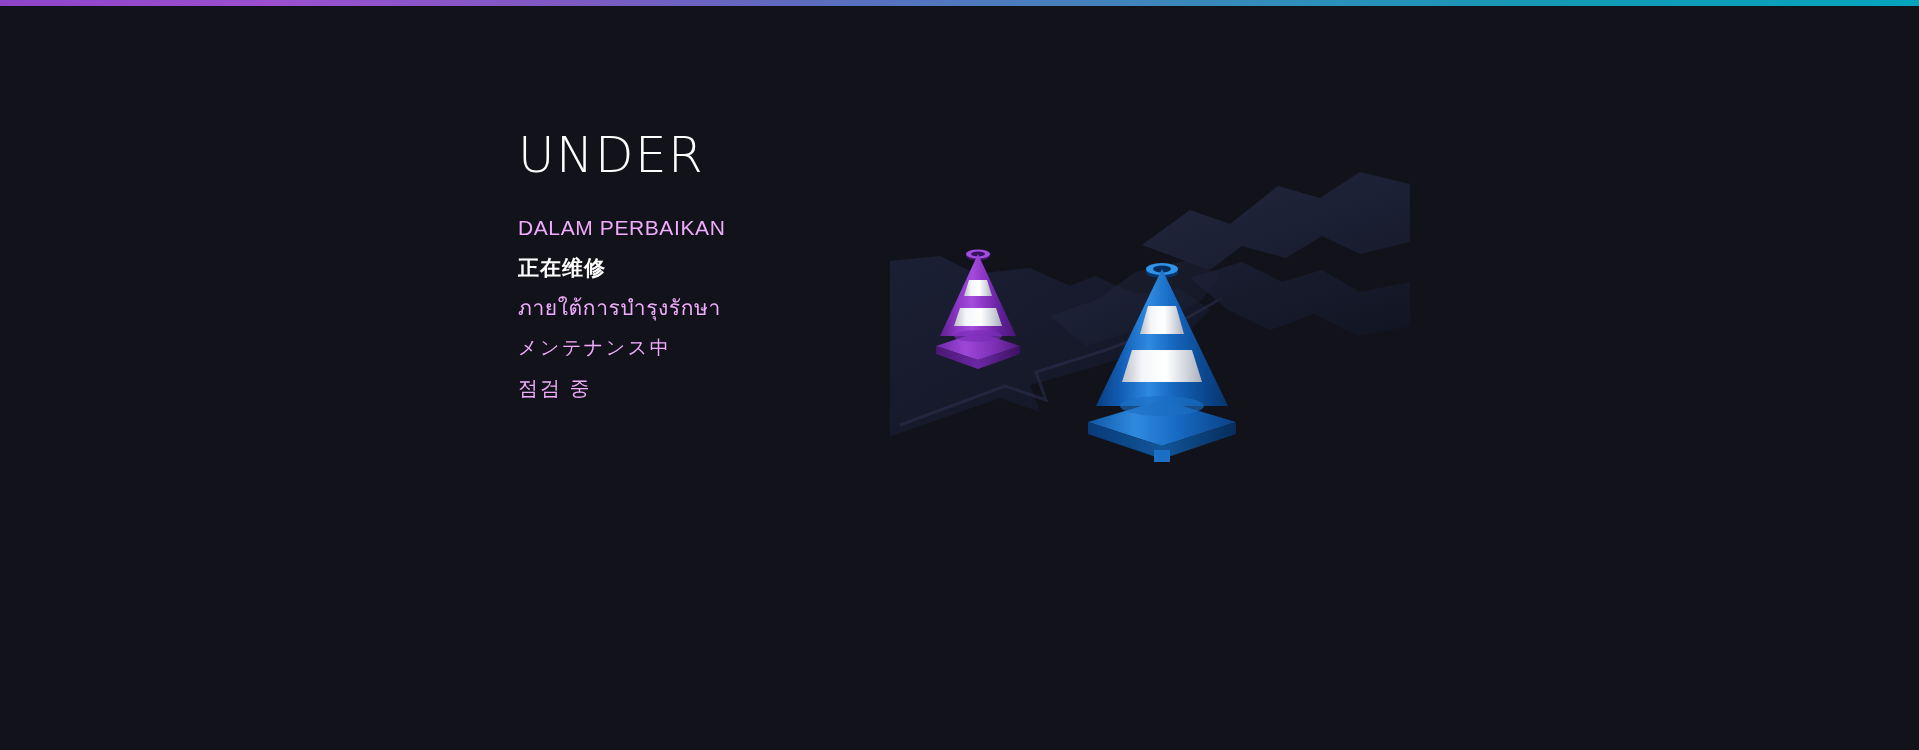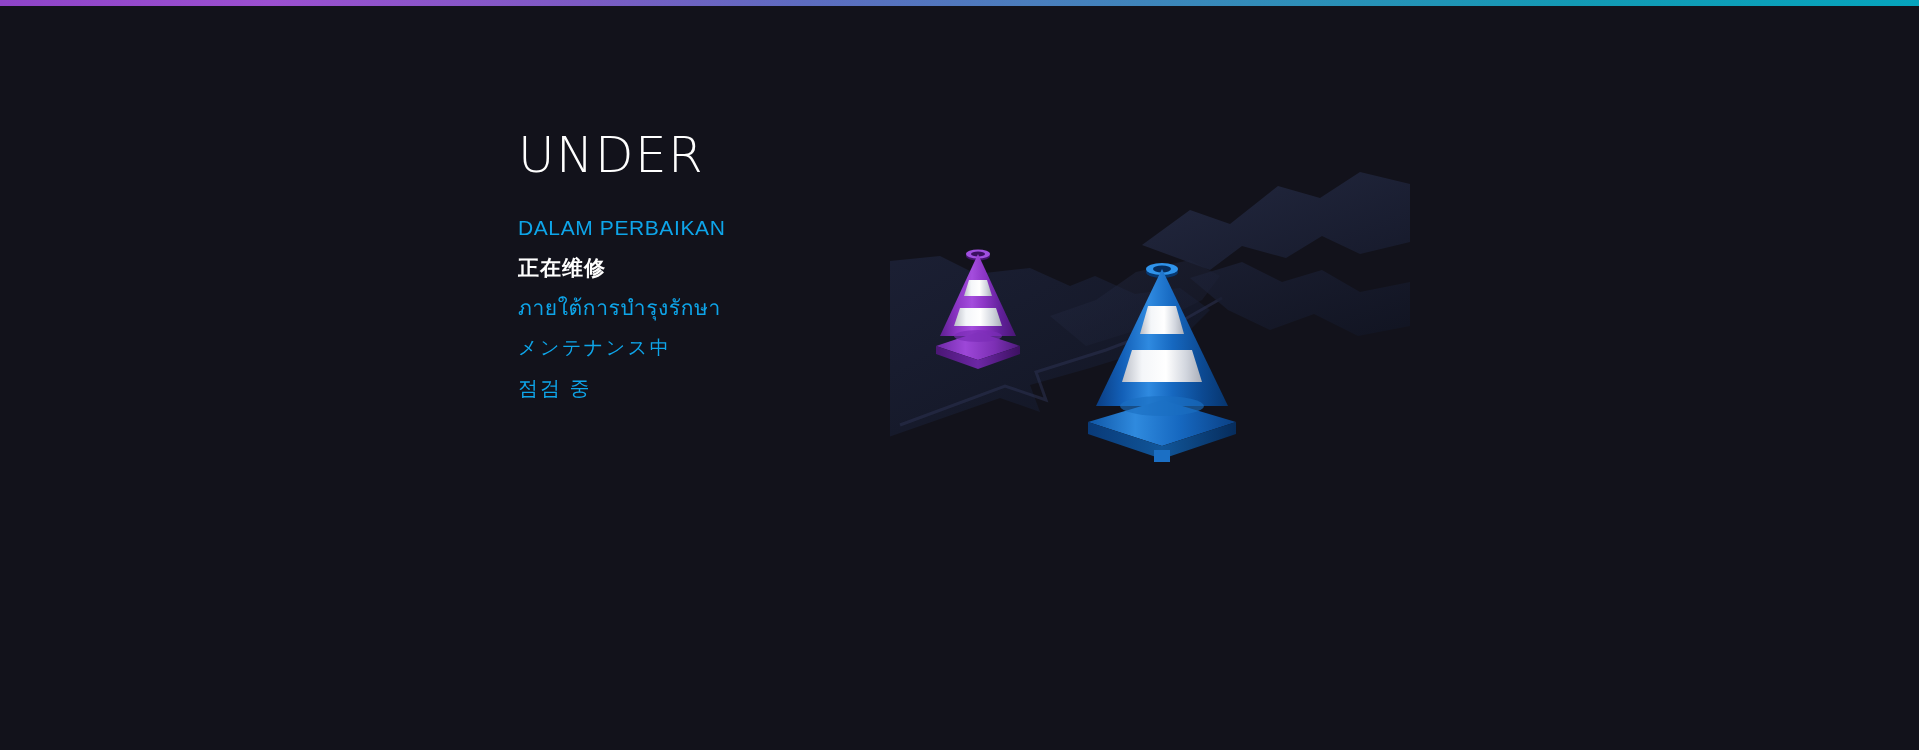--- a/index.html
+++ b/index.html
@@ -66,21 +66,21 @@
     font-family: "DejaVu Sans", "Liberation Sans", sans-serif;
     white-space: nowrap;
   }
   .title .line { display: block; }
 
   .translations {
     margin-top: 26px;
   }
 
   .tr-line {
-    color: #0ea5e9;
+    color: #f0abfc;
     font-size: 21px;
     line-height: 40px;
     font-weight: 300;
     letter-spacing: 0.6px;
     white-space: nowrap;
   }
   .tr-line.zh {
     color: #ffffff;
     font-weight: 700;
     font-size: 21px;

